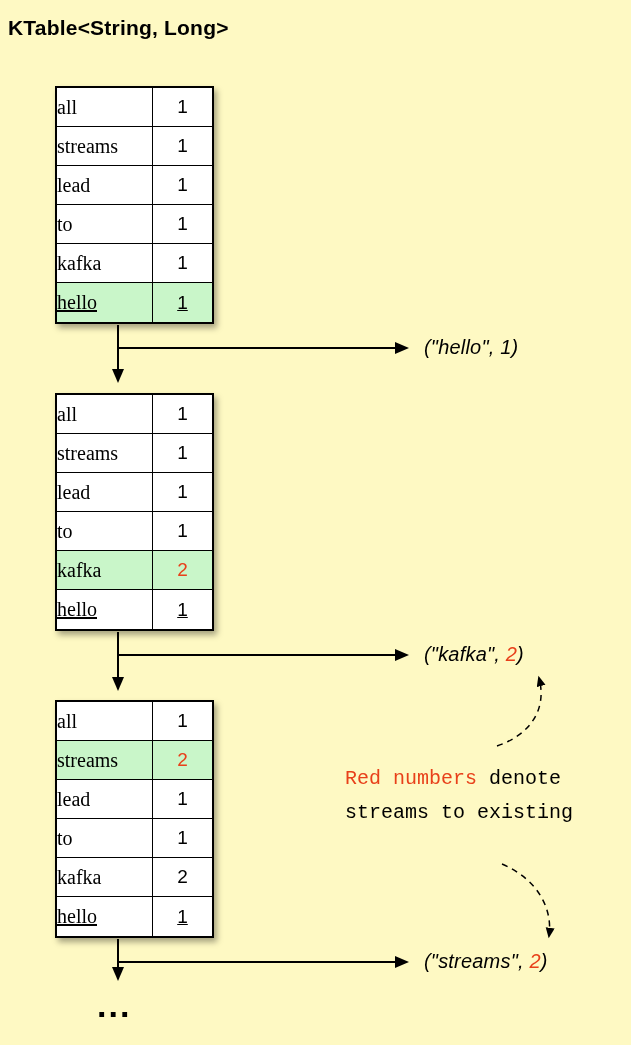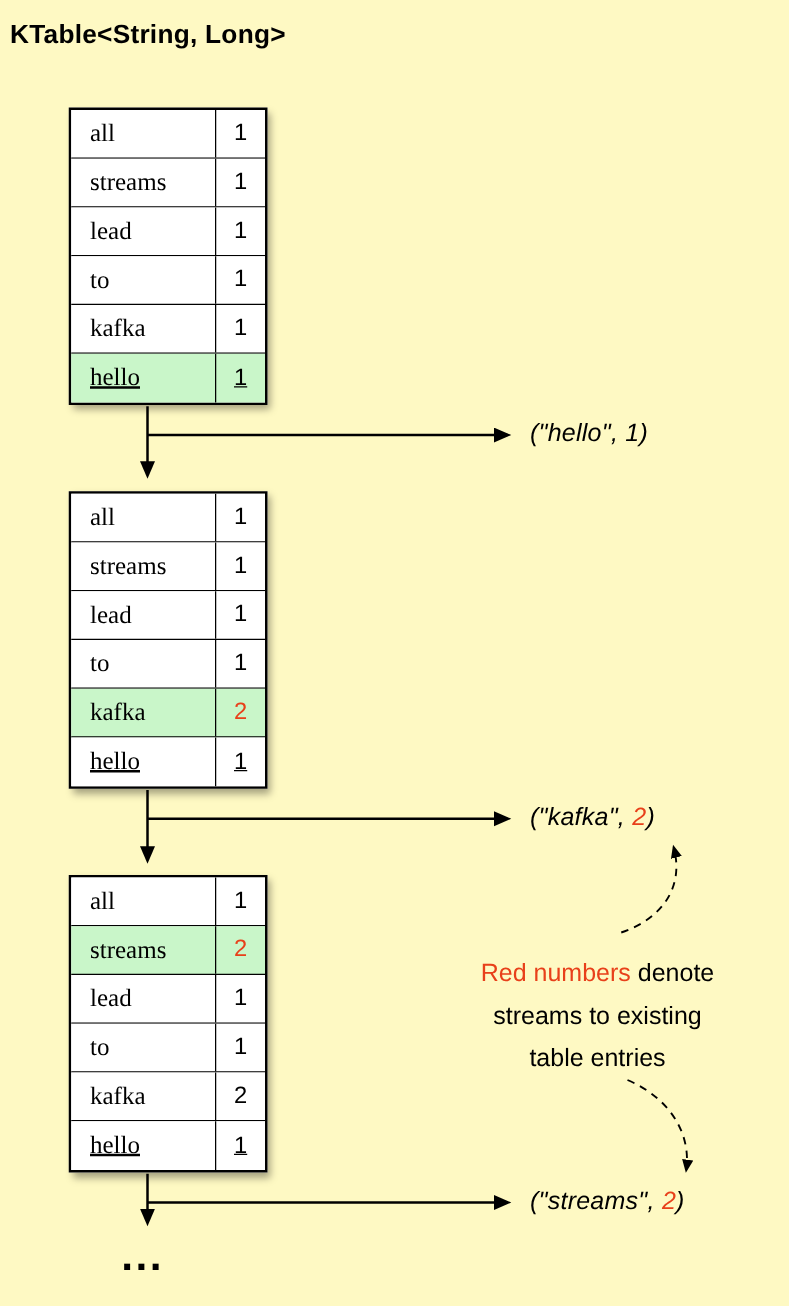--- a/index.html
+++ b/index.html
@@ -16,43 +16,43 @@
     border: 2px solid #000; background: #fff;
     box-shadow: 3px 4px 6px rgba(0,0,0,0.35);
   }
   #table-1 { top: 86px; }
   #table-2 { top: 393px; }
   #table-3 { top: 700px; }
 
   .trow { display: flex; height: 39px; border-bottom: 1px solid #000; background: #fff; }
   .trow:last-child { border-bottom: none; text-decoration: underline; }
   .key {
-    width: 116px; border-right: 1px solid #000;
-    display: flex; align-items: center; padding-left: 15px;
+    width: 96px; border-right: 1px solid #000;
+    display: flex; align-items: center; 
     font-family: "Liberation Serif", serif; font-size: 20px;
   }
   .val {
     flex: 1; display: flex; align-items: center; justify-content: center;
     font-size: 19px; font-family: "Liberation Sans", sans-serif;
   }
   .hl { background: var(--highlight, #c9f6c9); }
   .red { color: var(--red, #e8401a); }
 
   .emit {
     position: absolute; left: 424px; white-space: nowrap;
     font-style: italic; font-size: 20px; letter-spacing: 0.2px;
   }
   #emit-1 { top: 336px; }
   #emit-2 { top: 643px; }
   #emit-3 { top: 950px; }
 
   .note {
     position: absolute; left: 345px; top: 762px; width: 266px;
-    text-align: center; font-size: 20px; line-height: 34px;
-    font-family: Liberation Sans, sans-serif;
+    font-size: 20px; line-height: 34px;
+    font-family: Liberation Mono, monospace;
   }
 
   .ellipsis {
     position: absolute; left: 97px; top: 986px;
     font-size: 34px; font-weight: bold; letter-spacing: 2px;
   }
 
   #arrow-layer { position: absolute; left: 0; top: 0; pointer-events: none; }
 </style>
 </head>
@@ -143,21 +143,20 @@
     </div>
   </div>
 
   <div class="emit" id="emit-1"><span>("hello", </span><span>1</span><span>)</span></div>
   <div class="emit" id="emit-2"><span>("kafka", </span><span class="red">2</span><span>)</span></div>
   <div class="emit" id="emit-3"><span>("streams", </span><span class="red">2</span><span>)</span></div>
 
   <div class="note">
     <div><span class="red">Red numbers</span><span> denote</span></div>
     <div>streams to existing</div>
-    <div>table entries</div>
   </div>
 
   <div class="ellipsis">...</div>
 
   <svg id="arrow-layer" width="631" height="1045" viewBox="0 0 631 1045">
     <defs>
       <marker id="ah" markerWidth="8" markerHeight="8" refX="5.5" refY="3" orient="auto">
         <path d="M0,0 L7,3 L0,6 Z" fill="#000"></path>
       </marker>
     </defs>

